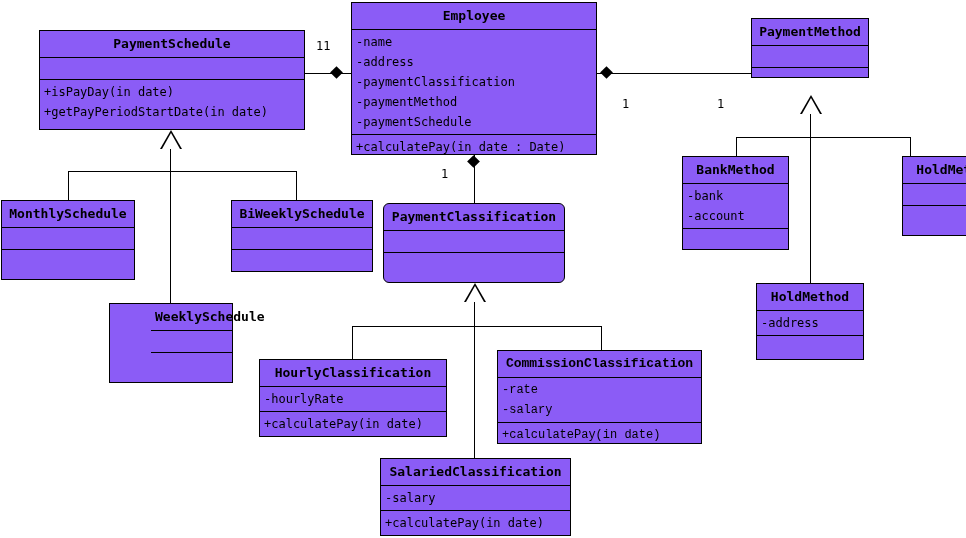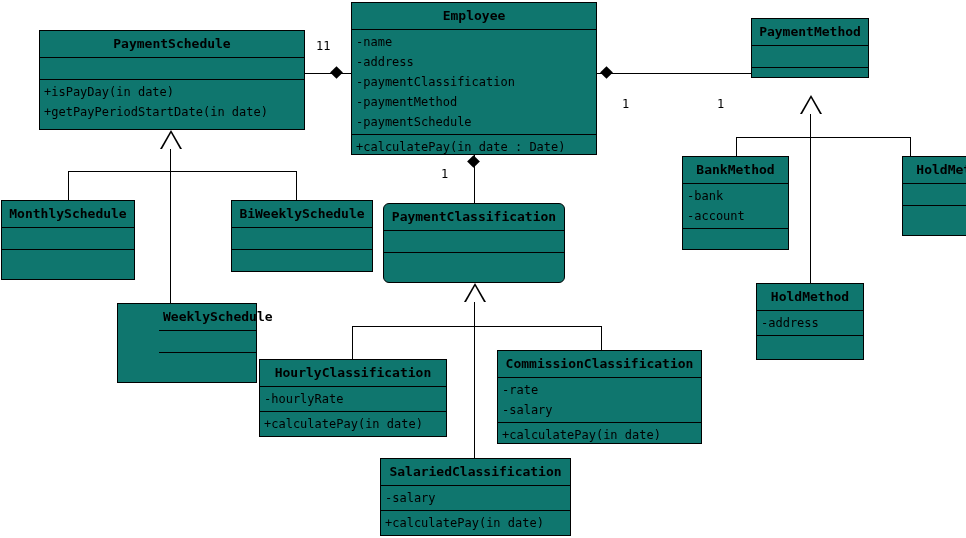--- a/index.html
+++ b/index.html
@@ -15,21 +15,21 @@
     background: #ffffff;
     font-family: "DejaVu Sans Mono", "Liberation Mono", monospace;
     overflow: hidden;
   }
 
   
   .uml-class {
     position: absolute;
     box-sizing: border-box;
     border: 1px solid #000000;
-    background: #0f766e;
+    background: #8b5cf6;
     z-index: 5;
   }
   .uml-title {
     box-sizing: border-box;
     text-align: center;
     font-weight: bold;
     font-size: 13px;
     line-height: 14px;
     padding: 6px 4px 6px 4px;
     border-bottom: 1px solid #000000;
@@ -201,21 +201,21 @@
     <div class="uml-compartment divided empty"></div>
     <div class="uml-compartment empty"></div>
   </div>
 
   <div class="uml-class" style="left:231px; top:200px; width:142px; height:72px;">
     <div class="uml-title">BiWeeklySchedule</div>
     <div class="uml-compartment divided empty"></div>
     <div class="uml-compartment empty"></div>
   </div>
 
-  <div class="uml-class" style="left:117px; top:303px; width:140px; height:80px;padding-left:41px;">
+  <div class="uml-class" style="left:109px; top:303px; width:124px; height:80px;padding-left:41px;">
     <div class="uml-title">WeeklySchedule</div>
     <div class="uml-compartment divided empty"></div>
     <div class="uml-compartment empty"></div>
   </div>
 
   <div class="uml-class" style="left:383px; top:203px; width:182px; height:80px;border-radius:6px;">
     <div class="uml-title">PaymentClassification</div>
     <div class="uml-compartment divided empty"></div>
     <div class="uml-compartment empty"></div>
   </div>
@@ -246,21 +246,21 @@
   <div class="uml-class" style="left:259px; top:359px; width:188px; height:78px;">
     <div class="uml-title">HourlyClassification</div>
     <div class="uml-compartment divided">
         <span class="member">-hourlyRate</span>
       </div>
     <div class="uml-compartment">
         <span class="member">+calculatePay(in date)</span>
       </div>
   </div>
 
-  <div class="uml-class" style="left:497px; top:350px; width:205px; height:94px;">
+  <div class="uml-class" style="left:497px; top:350px; width:205px; height:94px;font-family:Liberation Mono, monospace;">
     <div class="uml-title">CommissionClassification</div>
     <div class="uml-compartment divided">
         <span class="member">-rate</span>
         <span class="member">-salary</span>
       </div>
     <div class="uml-compartment">
         <span class="member">+calculatePay(in date)</span>
       </div>
   </div>
 

